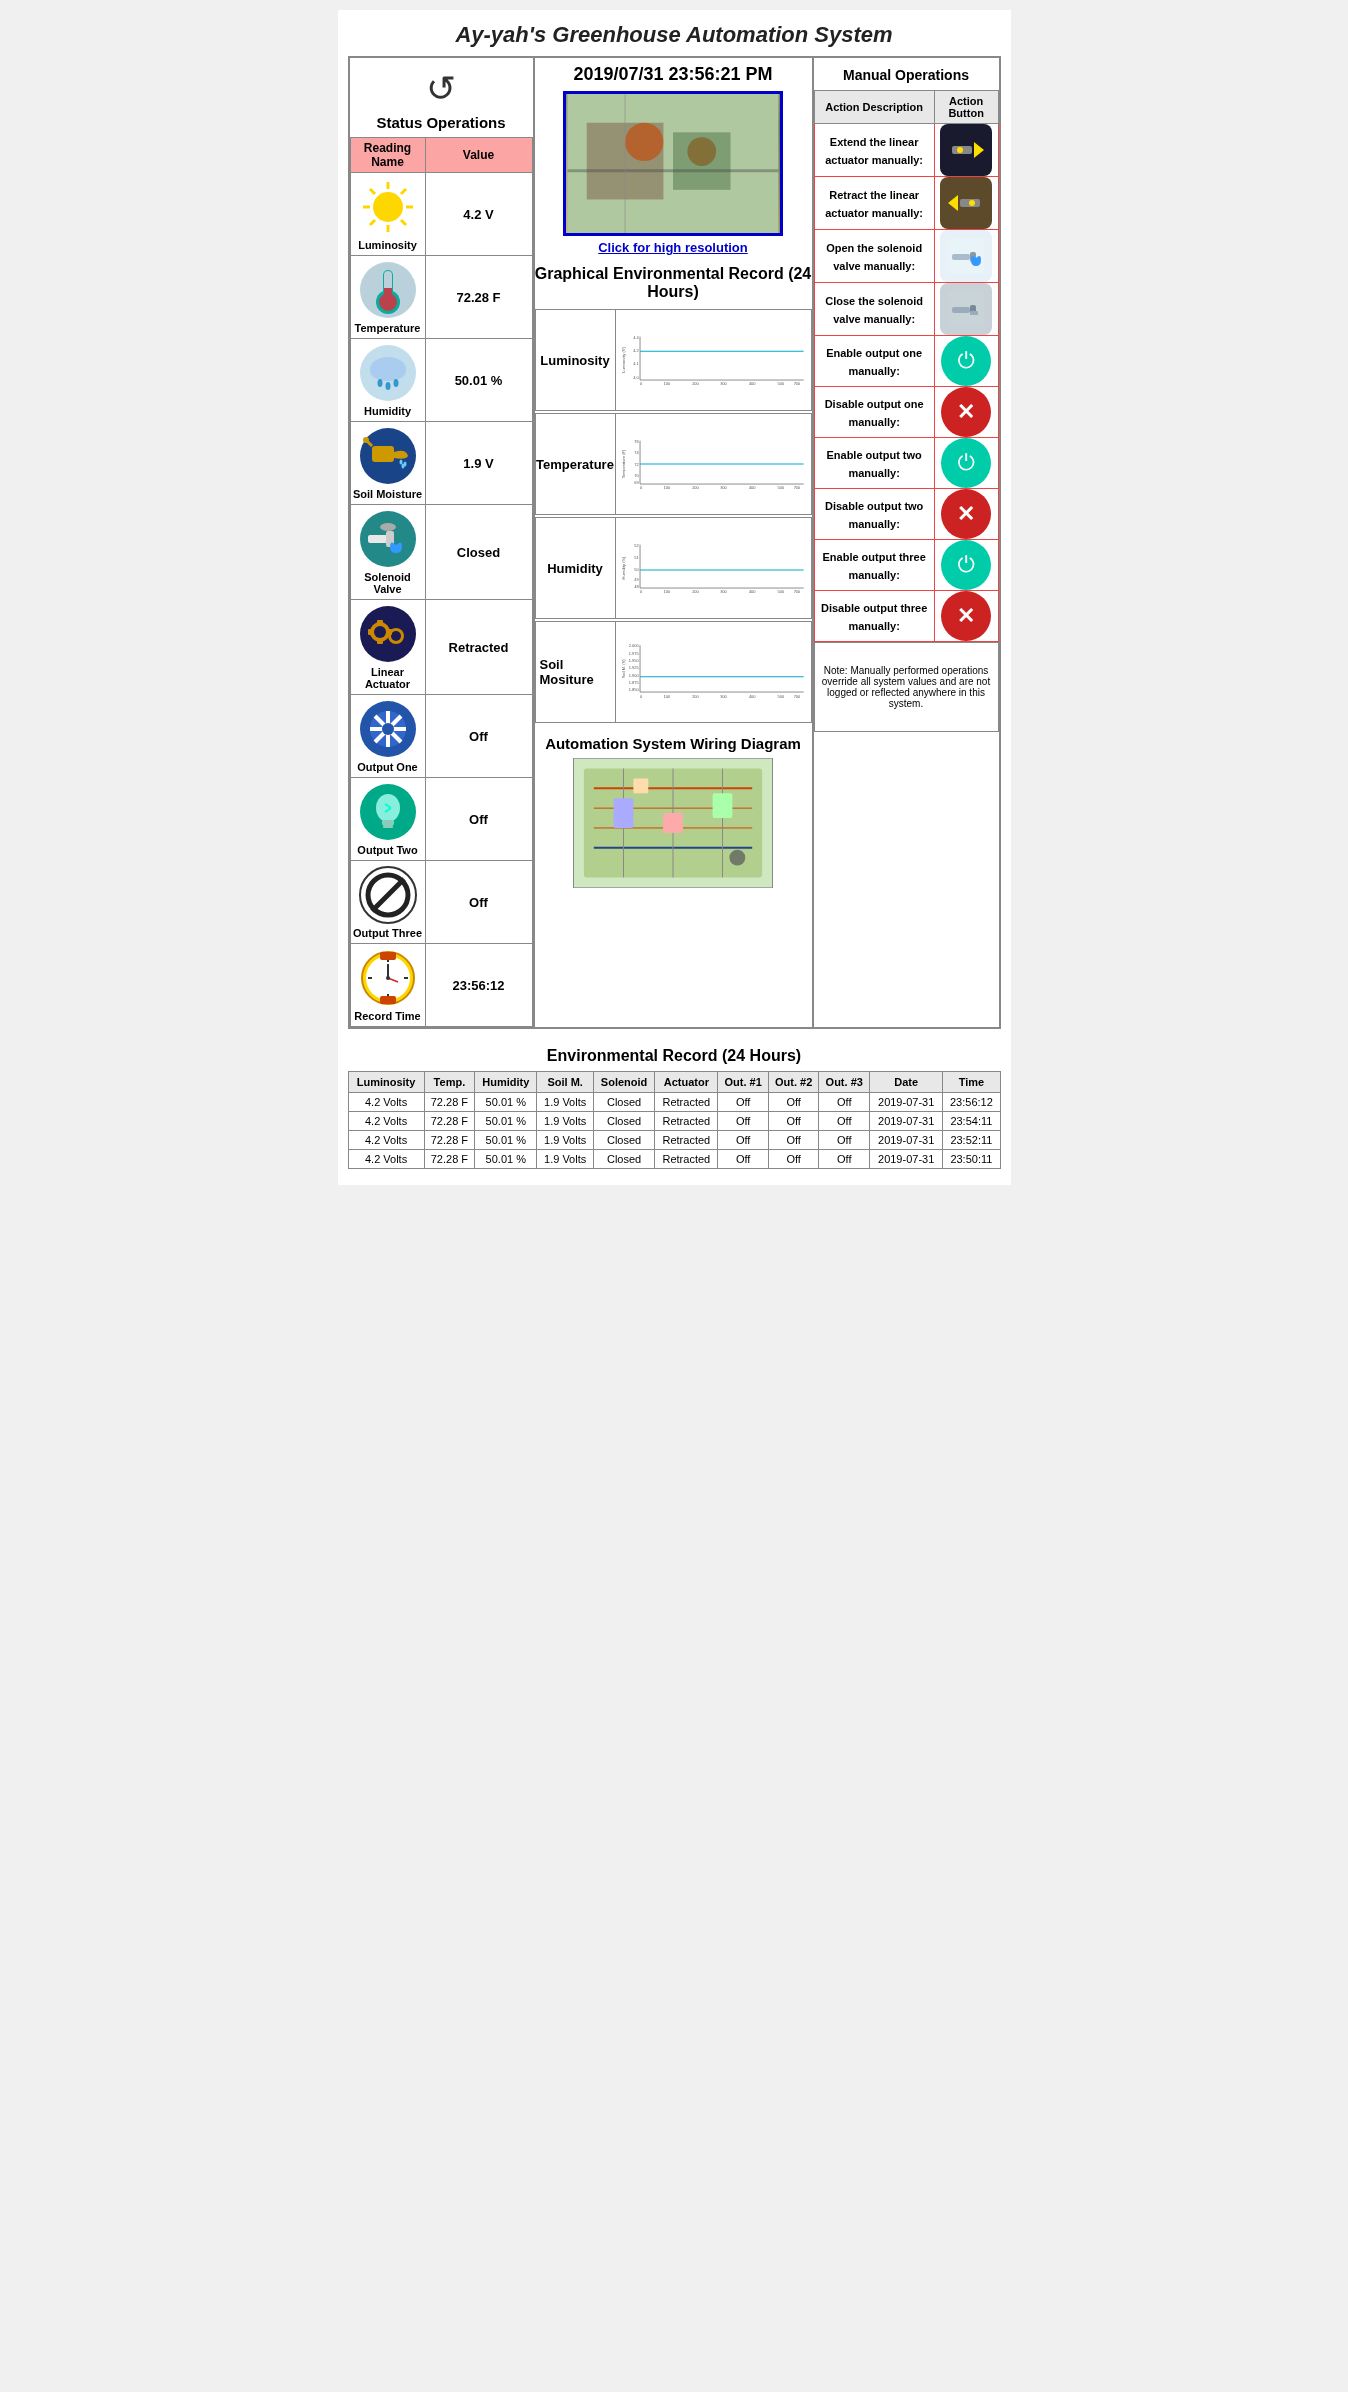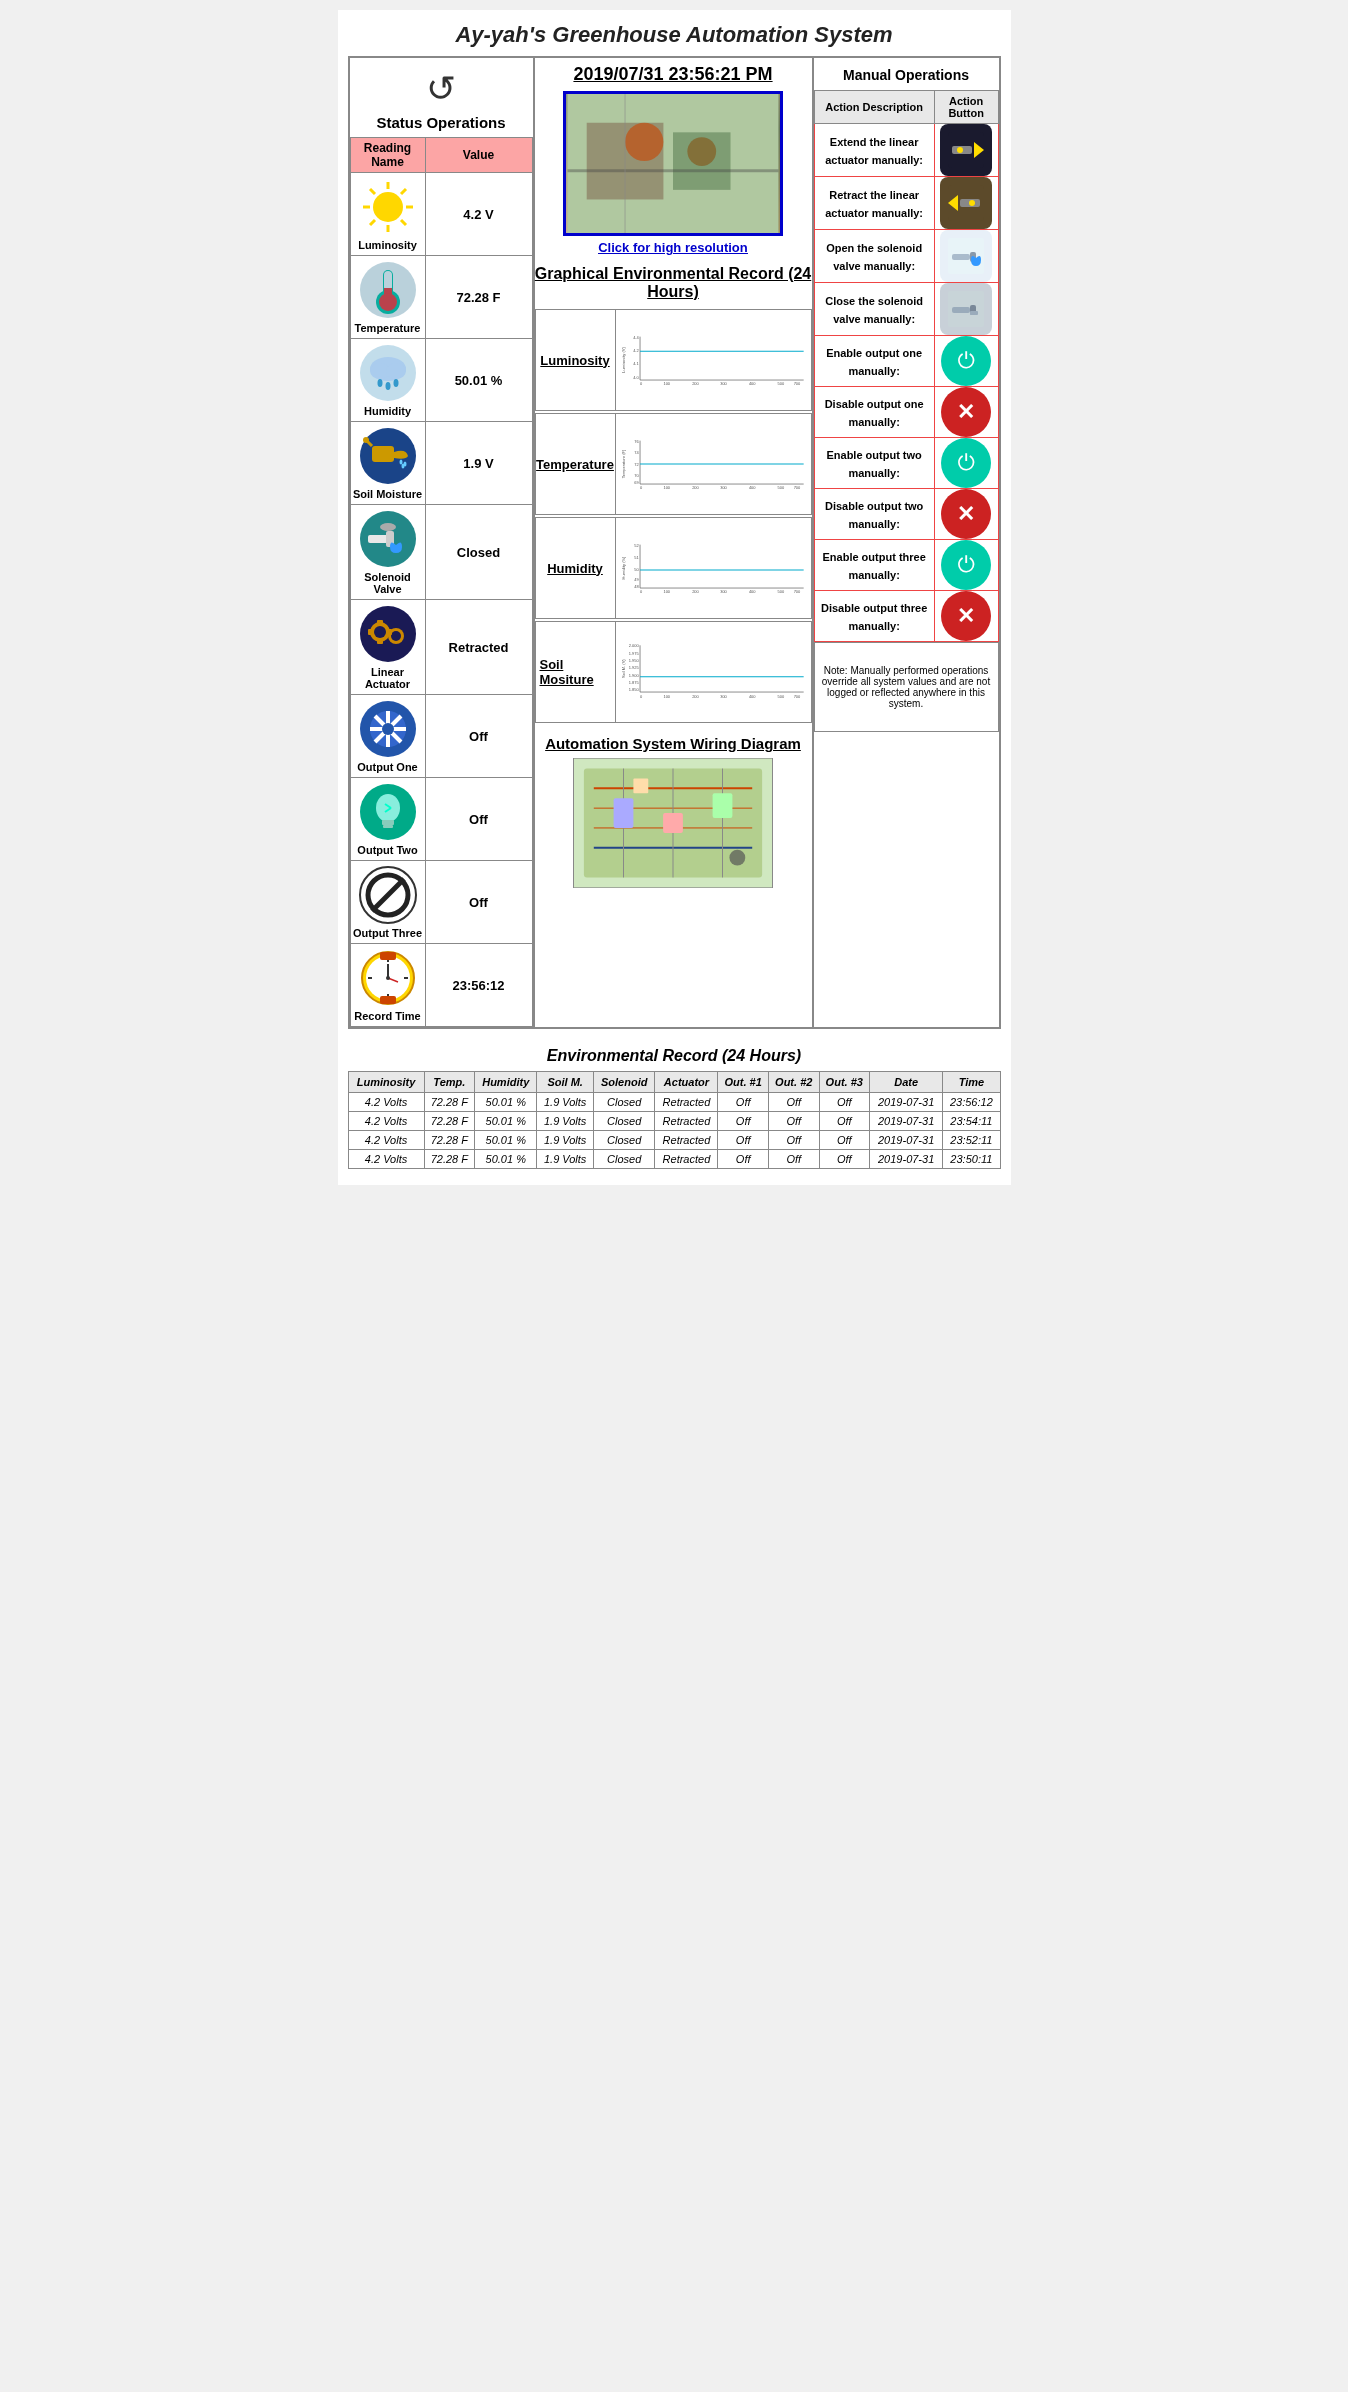--- a/index.html
+++ b/index.html
@@ -83,21 +83,20 @@
     .status-value {
       font-size: 13px;
       font-weight: bold;
     }
 
     
     .center-panel {
       flex: 1;
       border-right: 2px solid #888;
       padding: 0;
-      text-decoration: underline;
     }
     .datetime-display {
       text-align: center;
       font-size: 18px;
       font-weight: bold;
       padding: 6px 0;
     }
     .camera-image {
       width: 220px;
       height: 145px;
@@ -251,21 +250,20 @@
     .manual-note {
       font-size: 10px;
       text-align: center;
       padding: 22px 4px;
       border: 1px solid #888;
     }
 
     
     .bottom-section {
       margin: 10px 10px 16px;
-      font-style: italic;
     }
     .env-record-title {
       text-align: center;
       font-size: 16px;
       font-weight: bold;
       padding: 8px 0 6px;
     }
     .env-table {
       width: 100%;
       border-collapse: collapse;

